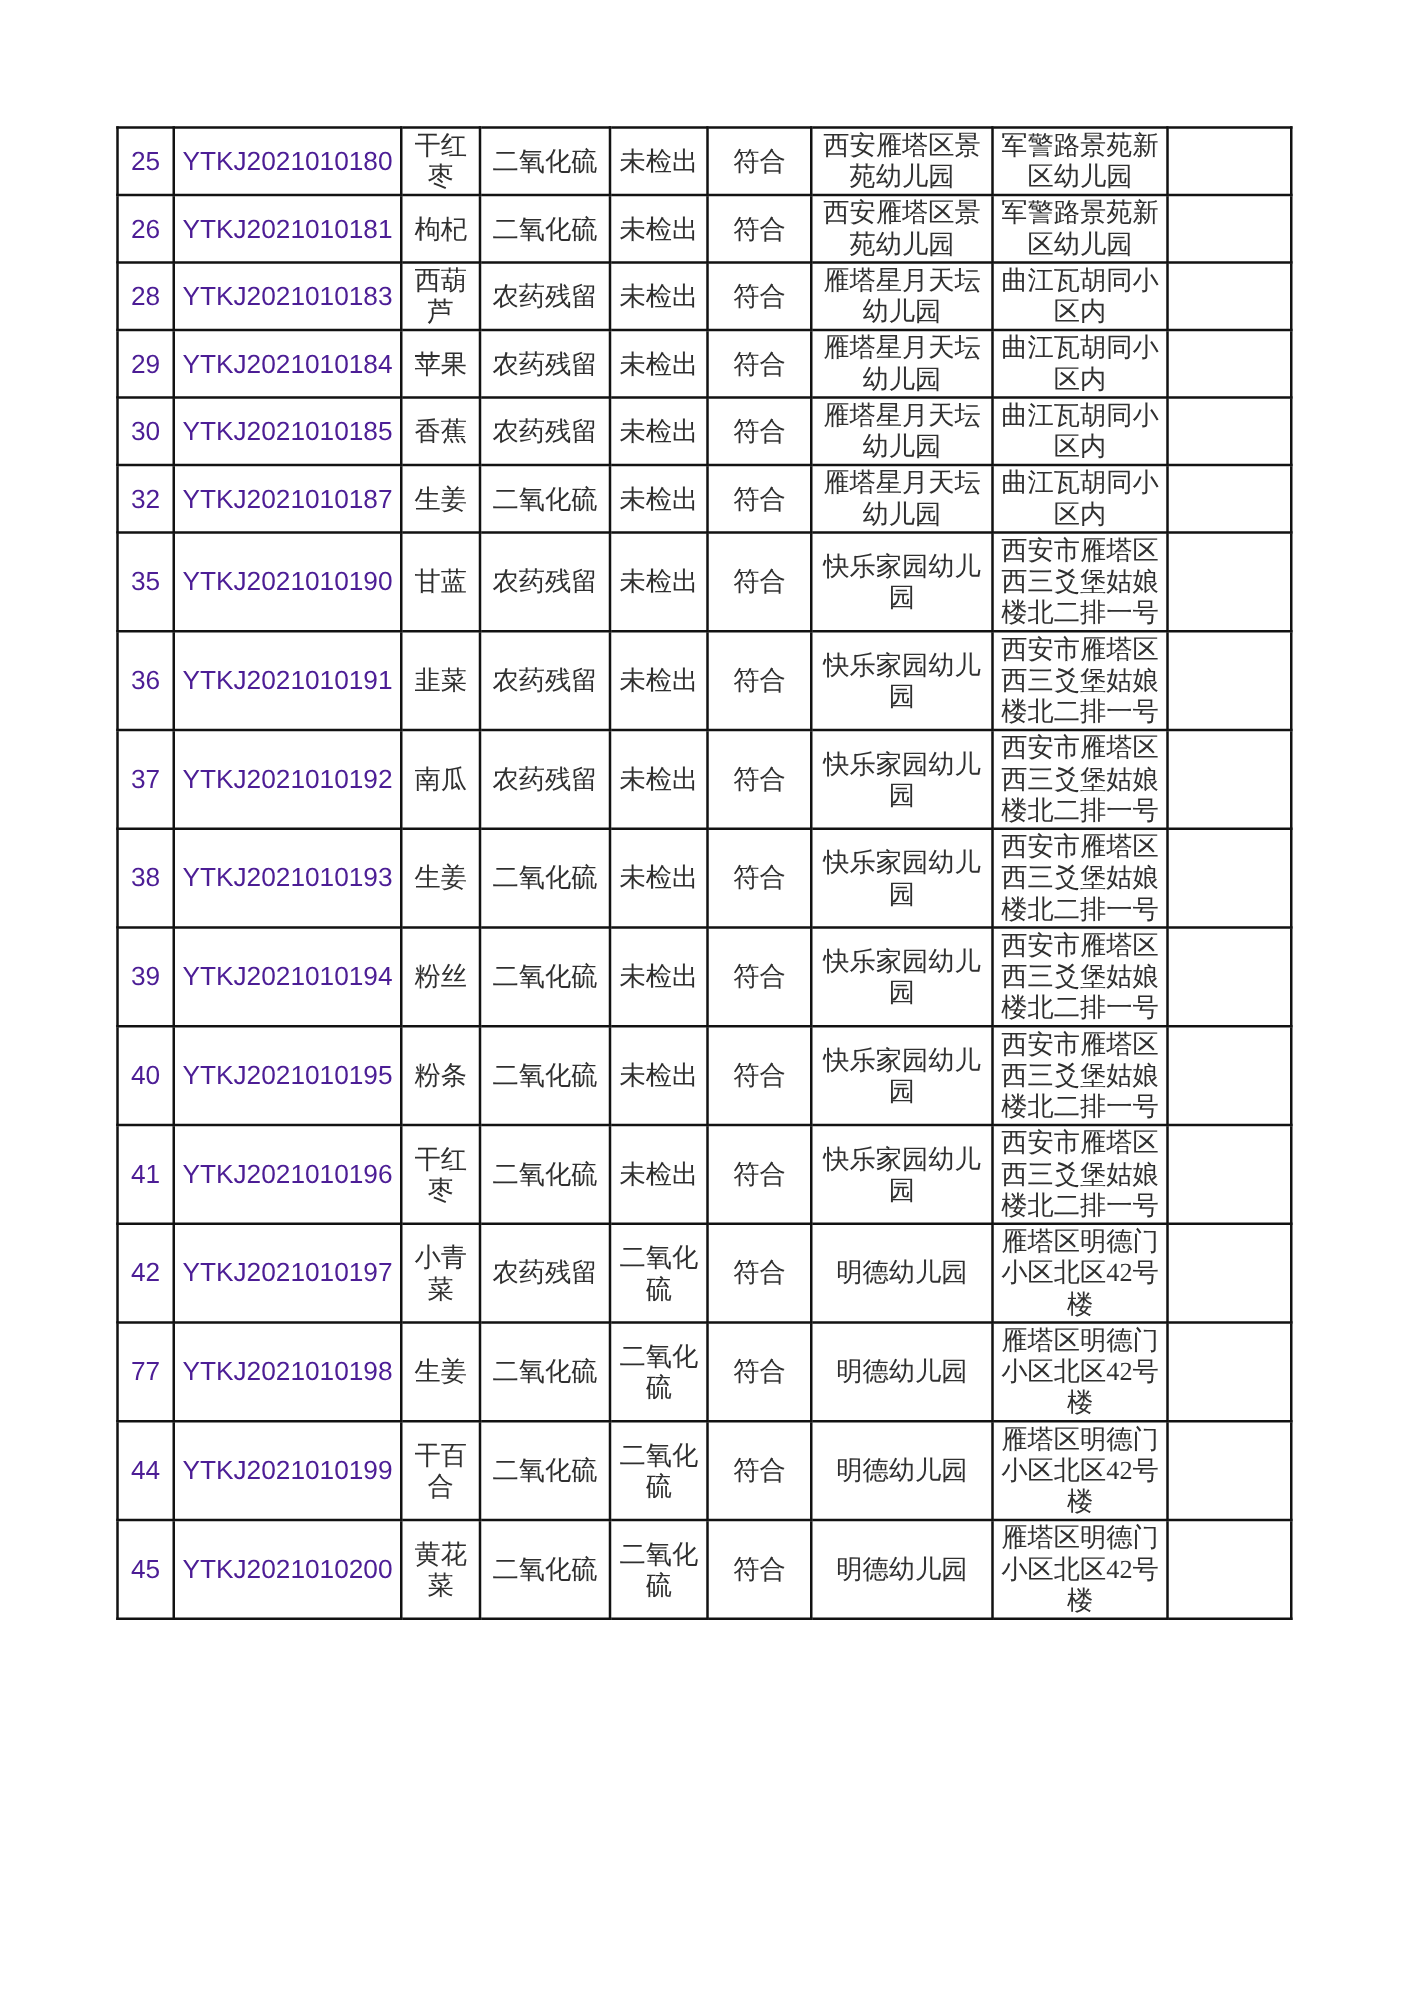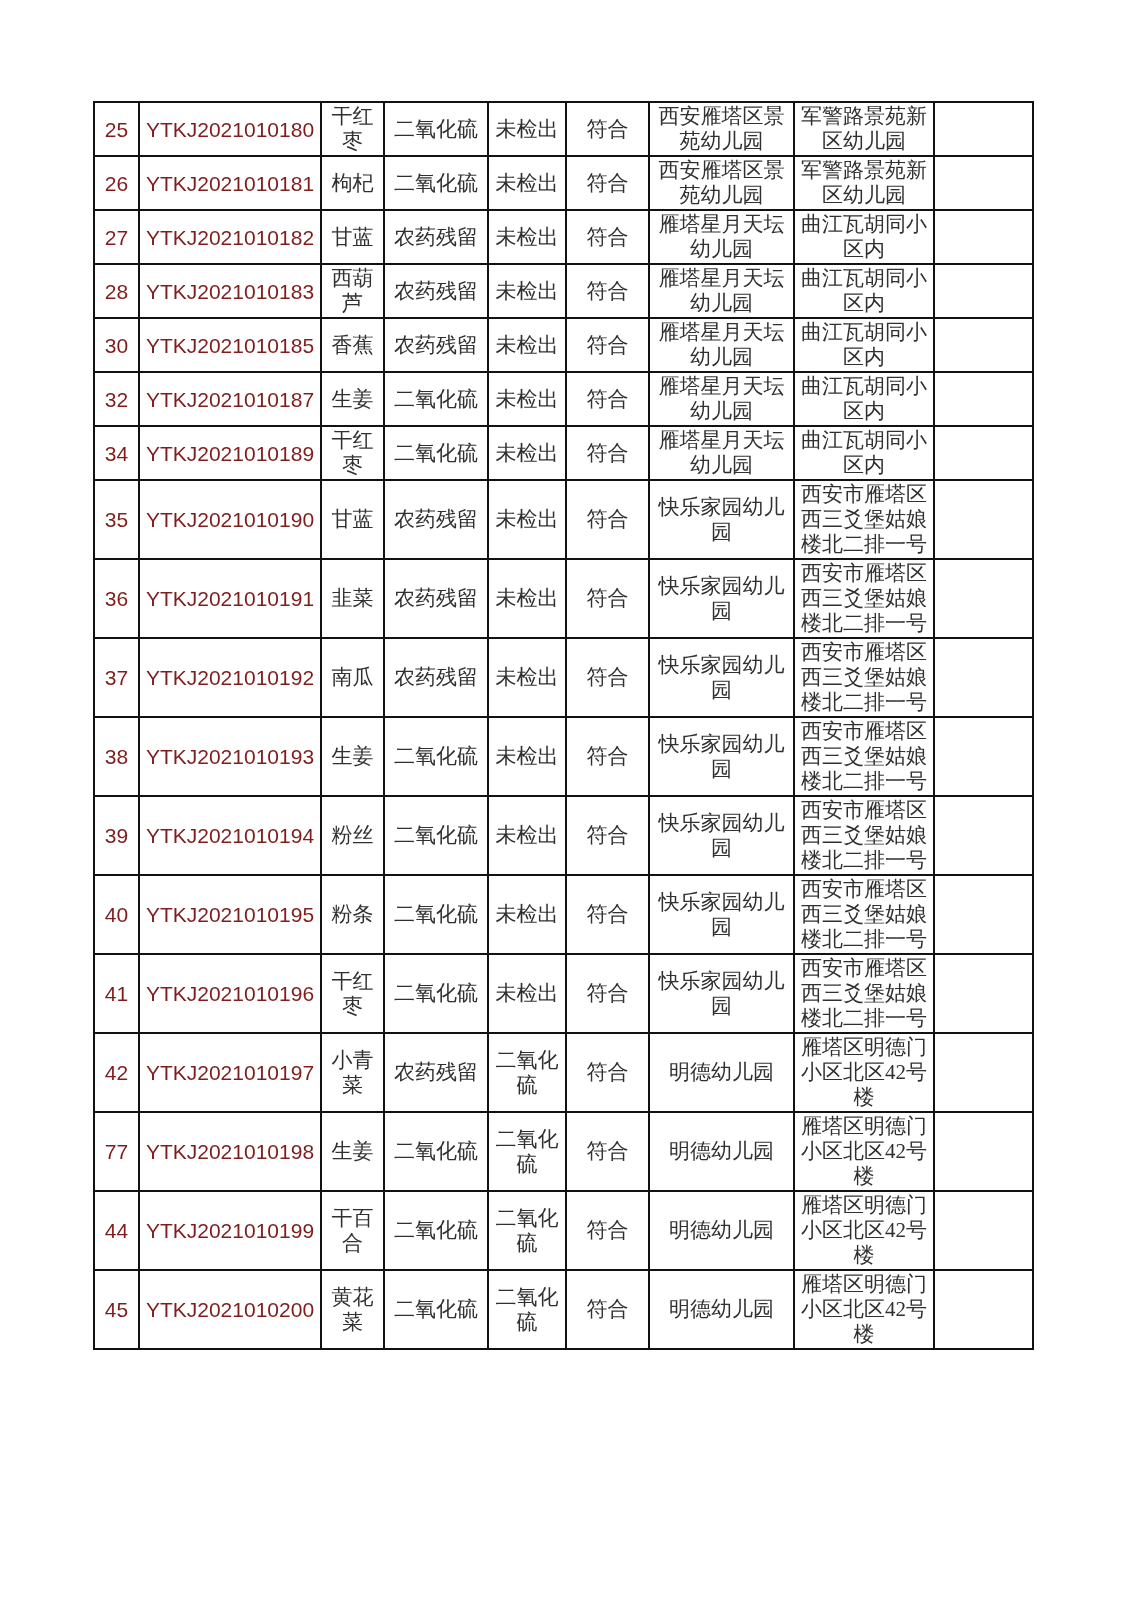--- a/index.html
+++ b/index.html
@@ -33,21 +33,21 @@
   td.zh {
     font-family: "Liberation Serif", serif;
     font-size: 21px;
     line-height: 25px;
     color: #303030;
   }
   td.num {
     font-family: "Liberation Sans", sans-serif;
     font-size: 21px;
     line-height: 25px;
-    color: #7f1d1d;
+    color: #4c1d95;
   }
 </style>
 </head>
 <body>
 
 <div class="page">
   <table class="results">
     <colgroup>
       <col style="width:45px">
       <col style="width:182px">
@@ -76,67 +76,56 @@
           <td class="num">YTKJ2021010181</td>
           <td class="zh">枸杞</td>
           <td class="zh">二氧化硫</td>
           <td class="zh">未检出</td>
           <td class="zh">符合</td>
           <td class="zh">西安雁塔区景苑幼儿园</td>
           <td class="zh">军警路景苑新区幼儿园</td>
           <td class="zh"></td>
         </tr>
         <tr>
-          <td class="num">27</td>
-          <td class="num">YTKJ2021010182</td>
-          <td class="zh">甘蓝</td>
-          <td class="zh">农药残留</td>
-          <td class="zh">未检出</td>
-          <td class="zh">符合</td>
-          <td class="zh">雁塔星月天坛幼儿园</td>
-          <td class="zh">曲江瓦胡同小区内</td>
-          <td class="zh"></td>
-        </tr>
-        <tr>
           <td class="num">28</td>
           <td class="num">YTKJ2021010183</td>
           <td class="zh">西葫芦</td>
           <td class="zh">农药残留</td>
           <td class="zh">未检出</td>
           <td class="zh">符合</td>
           <td class="zh">雁塔星月天坛幼儿园</td>
           <td class="zh">曲江瓦胡同小区内</td>
           <td class="zh"></td>
         </tr>
         <tr>
+          <td class="num">29</td>
+          <td class="num">YTKJ2021010184</td>
+          <td class="zh">苹果</td>
+          <td class="zh">农药残留</td>
+          <td class="zh">未检出</td>
+          <td class="zh">符合</td>
+          <td class="zh">雁塔星月天坛幼儿园</td>
+          <td class="zh">曲江瓦胡同小区内</td>
+          <td class="zh"></td>
+        </tr>
+        <tr>
           <td class="num">30</td>
           <td class="num">YTKJ2021010185</td>
           <td class="zh">香蕉</td>
           <td class="zh">农药残留</td>
           <td class="zh">未检出</td>
           <td class="zh">符合</td>
           <td class="zh">雁塔星月天坛幼儿园</td>
           <td class="zh">曲江瓦胡同小区内</td>
           <td class="zh"></td>
         </tr>
         <tr>
           <td class="num">32</td>
           <td class="num">YTKJ2021010187</td>
           <td class="zh">生姜</td>
-          <td class="zh">二氧化硫</td>
-          <td class="zh">未检出</td>
-          <td class="zh">符合</td>
-          <td class="zh">雁塔星月天坛幼儿园</td>
-          <td class="zh">曲江瓦胡同小区内</td>
-          <td class="zh"></td>
-        </tr>
-        <tr>
-          <td class="num">34</td>
-          <td class="num">YTKJ2021010189</td>
-          <td class="zh">干红枣</td>
           <td class="zh">二氧化硫</td>
           <td class="zh">未检出</td>
           <td class="zh">符合</td>
           <td class="zh">雁塔星月天坛幼儿园</td>
           <td class="zh">曲江瓦胡同小区内</td>
           <td class="zh"></td>
         </tr>
         <tr>
           <td class="num">35</td>
           <td class="num">YTKJ2021010190</td>

